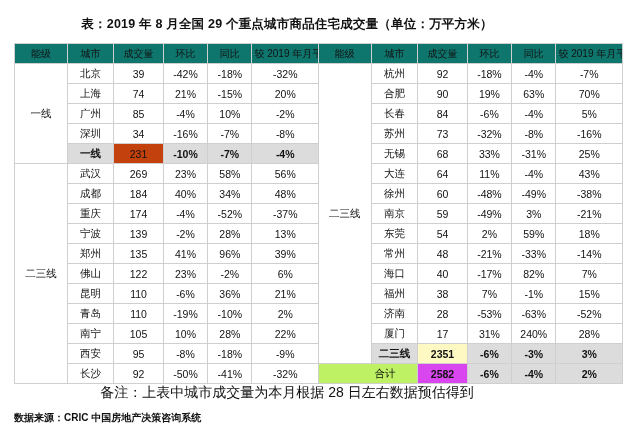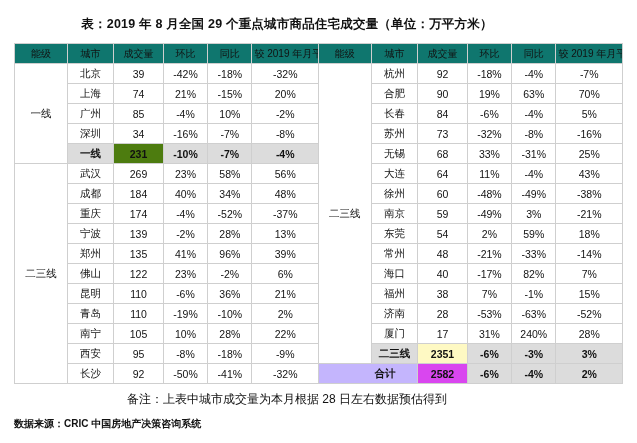--- a/index.html
+++ b/index.html
@@ -47,22 +47,21 @@
     height:32px;
   }
   td.cat{
     background:#ffffff;
     font-weight:normal;
   }
   td.city{font-weight:normal;margin-top:36px;}
   td.num{}
   .note{
     text-align:center;
-    font-size:12px;
-    margin-top:7px;
+    font-size:14px;
     color:#111;
   }
   .source{
     text-align:left;
     font-size:10px;
     font-weight:bold;
     margin-top:9px;
     padding-right:6px;
     color:#111;
   }
@@ -157,21 +156,21 @@
           <td class="num">-7%</td>
           <td class="num">-8%</td>
           <td class="city">苏州</td>
           <td class="num">73</td>
           <td class="num">-32%</td>
           <td class="num">-8%</td>
           <td class="num">-16%</td>
         </tr>
         <tr class="summary-left">
           <td class="city" style="background: rgb(220, 220, 220); font-weight: bold;">一线</td>
-          <td class="num" style="background: #4d7c0f; font-weight: bold;">231</td>
+          <td class="num" style="background: #c2410c; font-weight: normal;">231</td>
           <td class="num" style="background: rgb(220, 220, 220); font-weight: bold;">-10%</td>
           <td class="num" style="background: rgb(220, 220, 220); font-weight: bold;">-7%</td>
           <td class="num" style="background: rgb(220, 220, 220); font-weight: bold;">-4%</td>
           <td class="city">无锡</td>
           <td class="num">68</td>
           <td class="num">33%</td>
           <td class="num">-31%</td>
           <td class="num">25%</td>
         </tr>
         <tr>
@@ -294,21 +293,21 @@
           <td class="num" style="background: rgb(220, 220, 220); font-weight: bold;">-6%</td>
           <td class="num" style="background: rgb(220, 220, 220); font-weight: bold;">-3%</td>
           <td class="num" style="background: rgb(220, 220, 220); font-weight: bold;">3%</td>
         </tr>
         <tr>
           <td class="city">长沙</td>
           <td class="num">92</td>
           <td class="num">-50%</td>
           <td class="num">-41%</td>
           <td class="num">-32%</td>
-          <td class="cat" colspan="2" style="background: #c4b5fd; font-weight: bold; padding-left: 36px;">合计</td>
+          <td class="cat" colspan="2" style="background: #bef264; font-weight: normal; padding-left: 36px;">合计</td>
           <td class="num" style="background: #d946ef; font-weight: bold;">2582</td>
           <td class="num" style="background: rgb(220, 220, 220); font-weight: bold;">-6%</td>
           <td class="num" style="background: rgb(220, 220, 220); font-weight: bold;">-4%</td>
           <td class="num" style="background: rgb(220, 220, 220); font-weight: bold;">2%</td>
         </tr>
       </tbody>
   </table>
 
   <div class="note">备注：上表中城市成交量为本月根据 28 日左右数据预估得到</div>
   <div class="source">数据来源：CRIC 中国房地产决策咨询系统</div>

